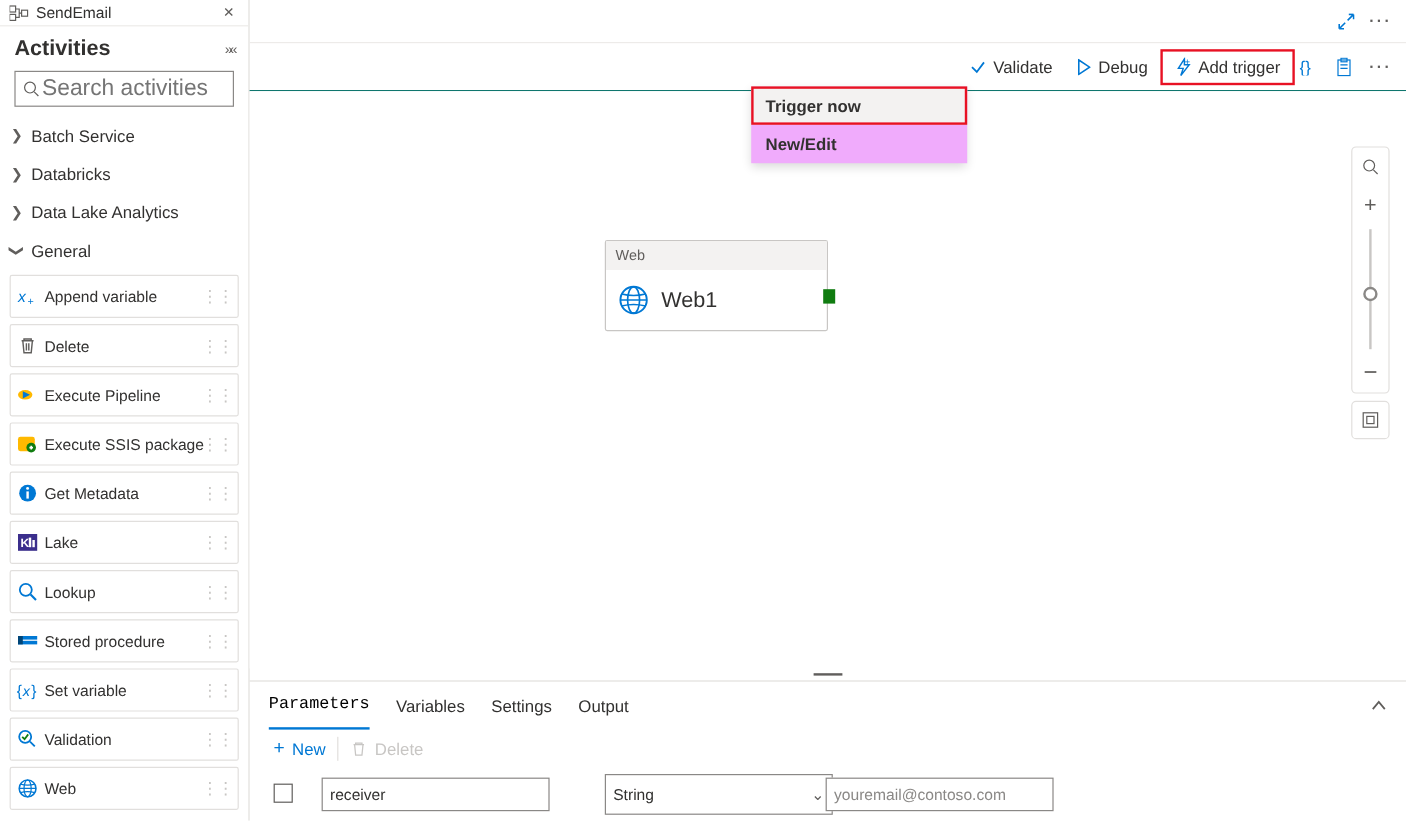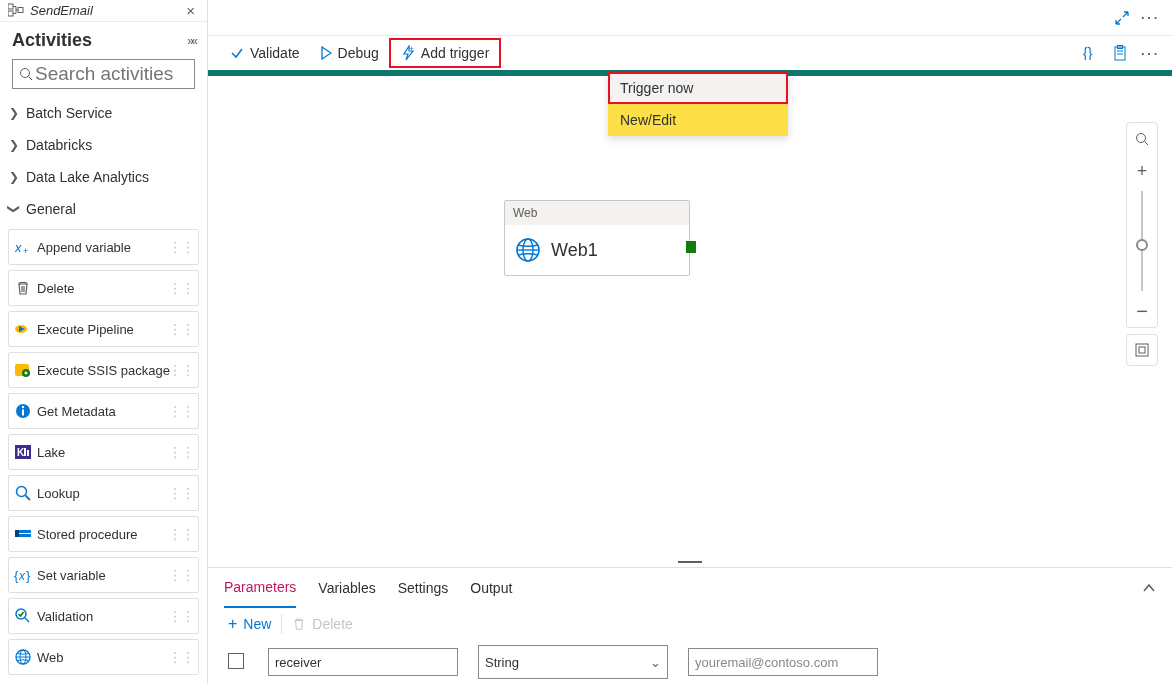--- a/index.html
+++ b/index.html
@@ -14,23 +14,22 @@
   }
   .root { display: flex; height: 100%; }
   
   .left { width: 208px; border-right: 1px solid #e1dfdd; display: flex; flex-direction: column; }
   .tab-bar {
     height: 36px; border-bottom: 1px solid #edebe9;
     display: flex; align-items: center; padding: 0 8px;
     justify-content: space-between;
   }
   .tab-bar .tab {
-    display: flex; align-items: flex-start; gap: 6px;
+    display: flex; align-items: center; gap: 6px;
     font-size: 13px;
-    font-style: italic;
   }
   .tab-bar .close { color: #605e5c; cursor: pointer; font-size: 15px; padding: 0 4px; }
   .activities-header {
     display: flex; align-items: center; padding: 8px 12px;
     justify-content: space-between;
     text-align: right;
   }
   .activities-header .title { font-size: 18px; font-weight: 600; }
   .activities-header .chevs { color: #605e5c; font-size: 12px; letter-spacing: -3px; }
   .search-wrap { padding: 0 12px 8px 12px; }
@@ -69,44 +68,45 @@
   
   .right { flex: 1; position: relative; display: flex; flex-direction: column; }
   .topstrip {
     height: 36px; border-bottom: 1px solid #edebe9;
     display: flex; align-items: center; justify-content: flex-end;
     padding-right: 12px; gap: 12px; color: #0078d4;
   }
   .toolbar {
     height: 40px; display: flex; align-items: center;
     padding: 0 12px; gap: 4px;
-    border-bottom: 6px solid #0f766e;
+    border-bottom: 1px solid #0f766e;
     position: relative;
-    justify-content: space-between;
+    justify-content: flex-end;
   }
   .toolbar-left { display: flex; align-items: center; }
   .tbtn {
     display: inline-flex; align-items: center; gap: 6px;
     height: 30px; padding: 0 10px; cursor: pointer;
     font-size: 14px; color: #323130;
     position: relative;
   }
   .tbtn .ticon { color: #0078d4; }
   .redbox { border: 2px solid #e81123; }
   .toolbar-right { display: flex; align-items: center; gap: 14px; color: #0078d4; }
   .toolbar-right .dots { color: #605e5c; }
   
   .dropdown {
     position: absolute;
-    left: 400px; top: 72px;
+    left: 418px; top: 72px;
     width: 180px;
-    background: #fde047;
+    background: #f0abfc;
     box-shadow: 0 3px 8px rgba(0,0,0,0.15);
     z-index: 50;
     font-size: 14px;
+    font-weight: bold;
   }
   .dropdown .dditem { padding: 8px 12px; cursor: pointer; }
   .dropdown .dditem.highlight { border: 2px solid #e81123; padding: 6px 10px; background: #f3f2f1; }
   
   .canvas { flex: 1; position: relative; background: #fff; }
   .node {
     position: absolute;
     left: 296px; top: 124px;
     width: 186px;
     border: 1px solid #c8c6c4;
@@ -153,21 +153,21 @@
   
   .bottom { border-top: 1px solid #e1dfdd; }
   .tabrow {
     display: flex; align-items: center; height: 40px; padding: 0 16px; gap: 22px;
     position: relative;
   }
   .tabrow .tab {
     font-size: 14px; cursor: pointer; color: #323130; height: 40px;
     display: flex; align-items: center;
   }
-  .tabrow .tab.active { color: #be185d; border-bottom: 2px solid #0078d4; }
+  .tabrow .tab.active { color: #000000; border-bottom: 2px solid #0078d4; font-family: Liberation Mono, monospace; }
   .tabrow .collapse { position: absolute; right: 16px; color: #605e5c; cursor: pointer; }
   .params-toolbar {
     display: flex; align-items: center; padding: 6px 20px; gap: 10px;
   }
   .params-toolbar .pnew { color: #0078d4; display: flex; align-items: center; gap: 6px; cursor: pointer; font-size: 14px;}
   .params-toolbar .sep { width: 1px; height: 20px; background: #e1dfdd; }
   .params-toolbar .pdel { color: #c8c6c4; display: flex; align-items: center; gap: 6px; font-size: 14px; cursor: not-allowed;}
   .ptable { padding: 4px 20px; }
   .ptable .phead, .ptable .prow { display: flex; align-items: center; height: 36px; }
   .ptable .col-check { width: 40px; }
@@ -176,21 +176,21 @@
   .ptable .col-default { width: 210px; }
   .ptable .phead { font-weight: 600; }
   .txtfield {
     width: 190px; height: 28px; border: 1px solid #8a8886; padding: 0 6px;
     font-size: 13px; outline: none; color: #323130;
   }
   .defaultfield { color: #8a8886; }
   .selectbox {
     width: 190px; height: 28px; border: 1px solid #8a8886; padding: 16px 6px;
     display: flex; align-items: center; justify-content: space-between;
-    font-size: 13px; cursor: pointer;
+    font-size: 13px; cursor: pointer; margin-left: 26px;
   }
   .chk {
     width: 16px; height: 16px; border: 1px solid #605e5c; display: inline-block;
     cursor: pointer;
   }
   svg { display: block; }
 </style>
 </head>
 <body>
 

